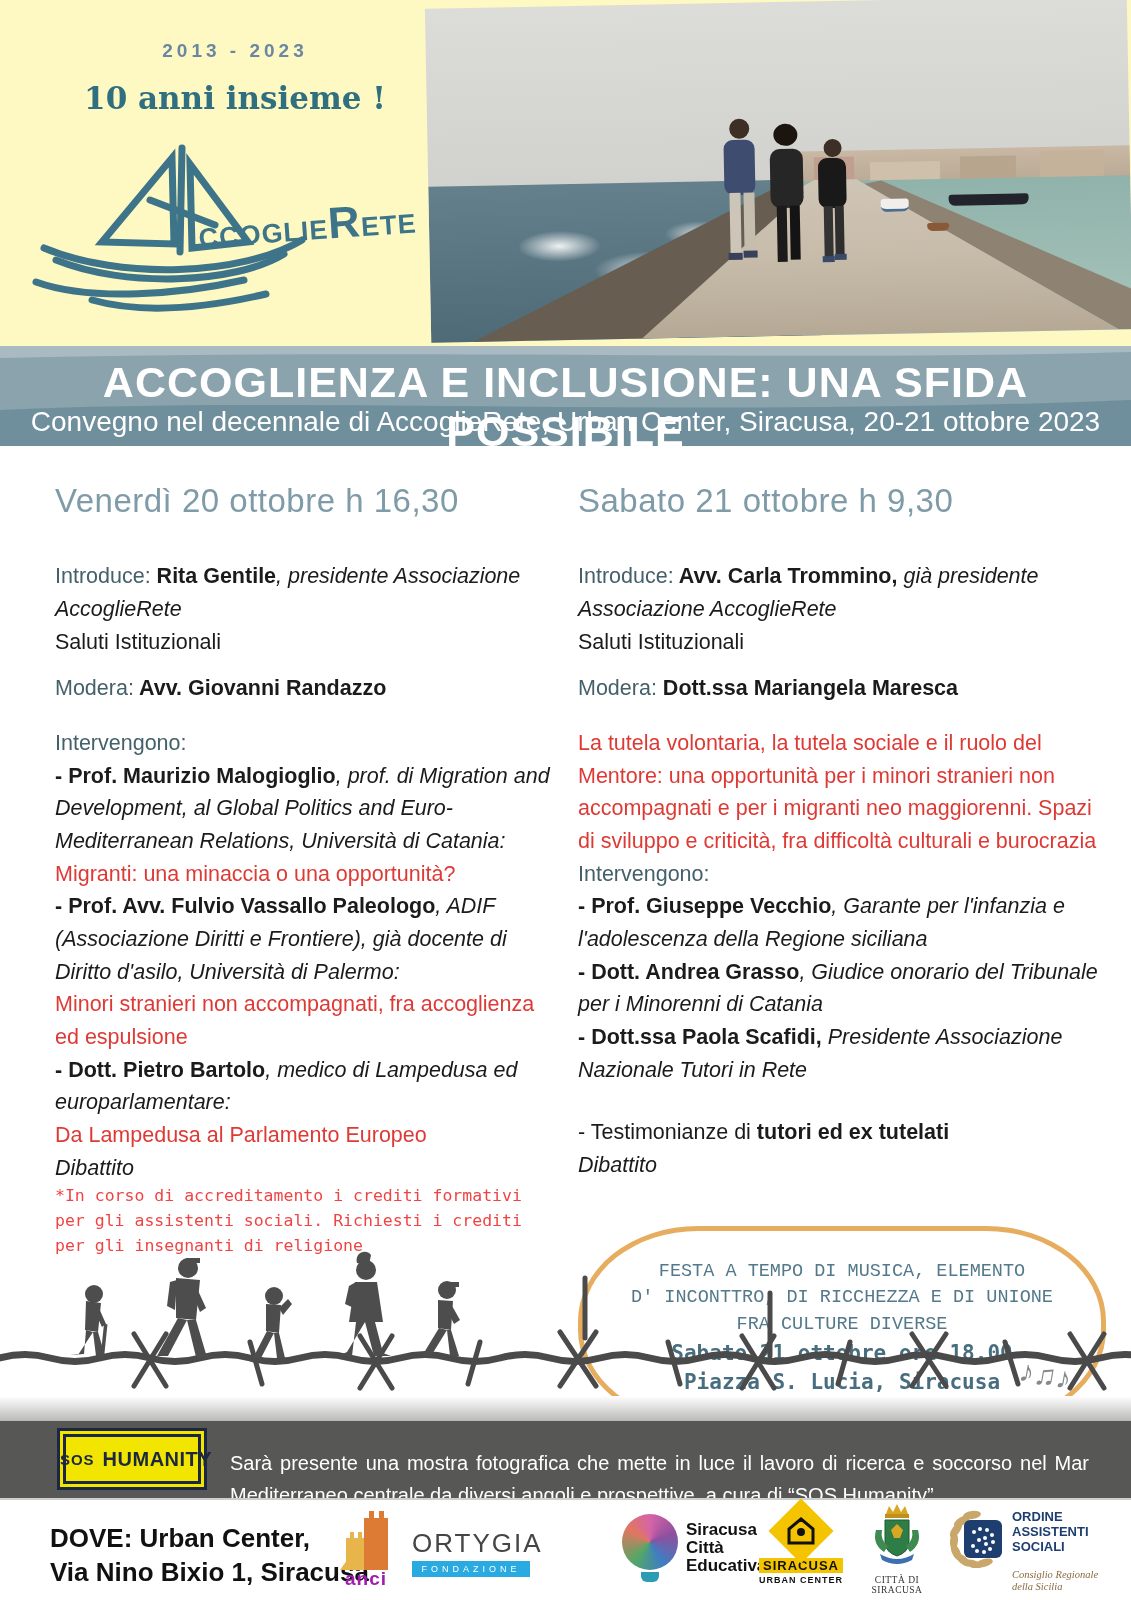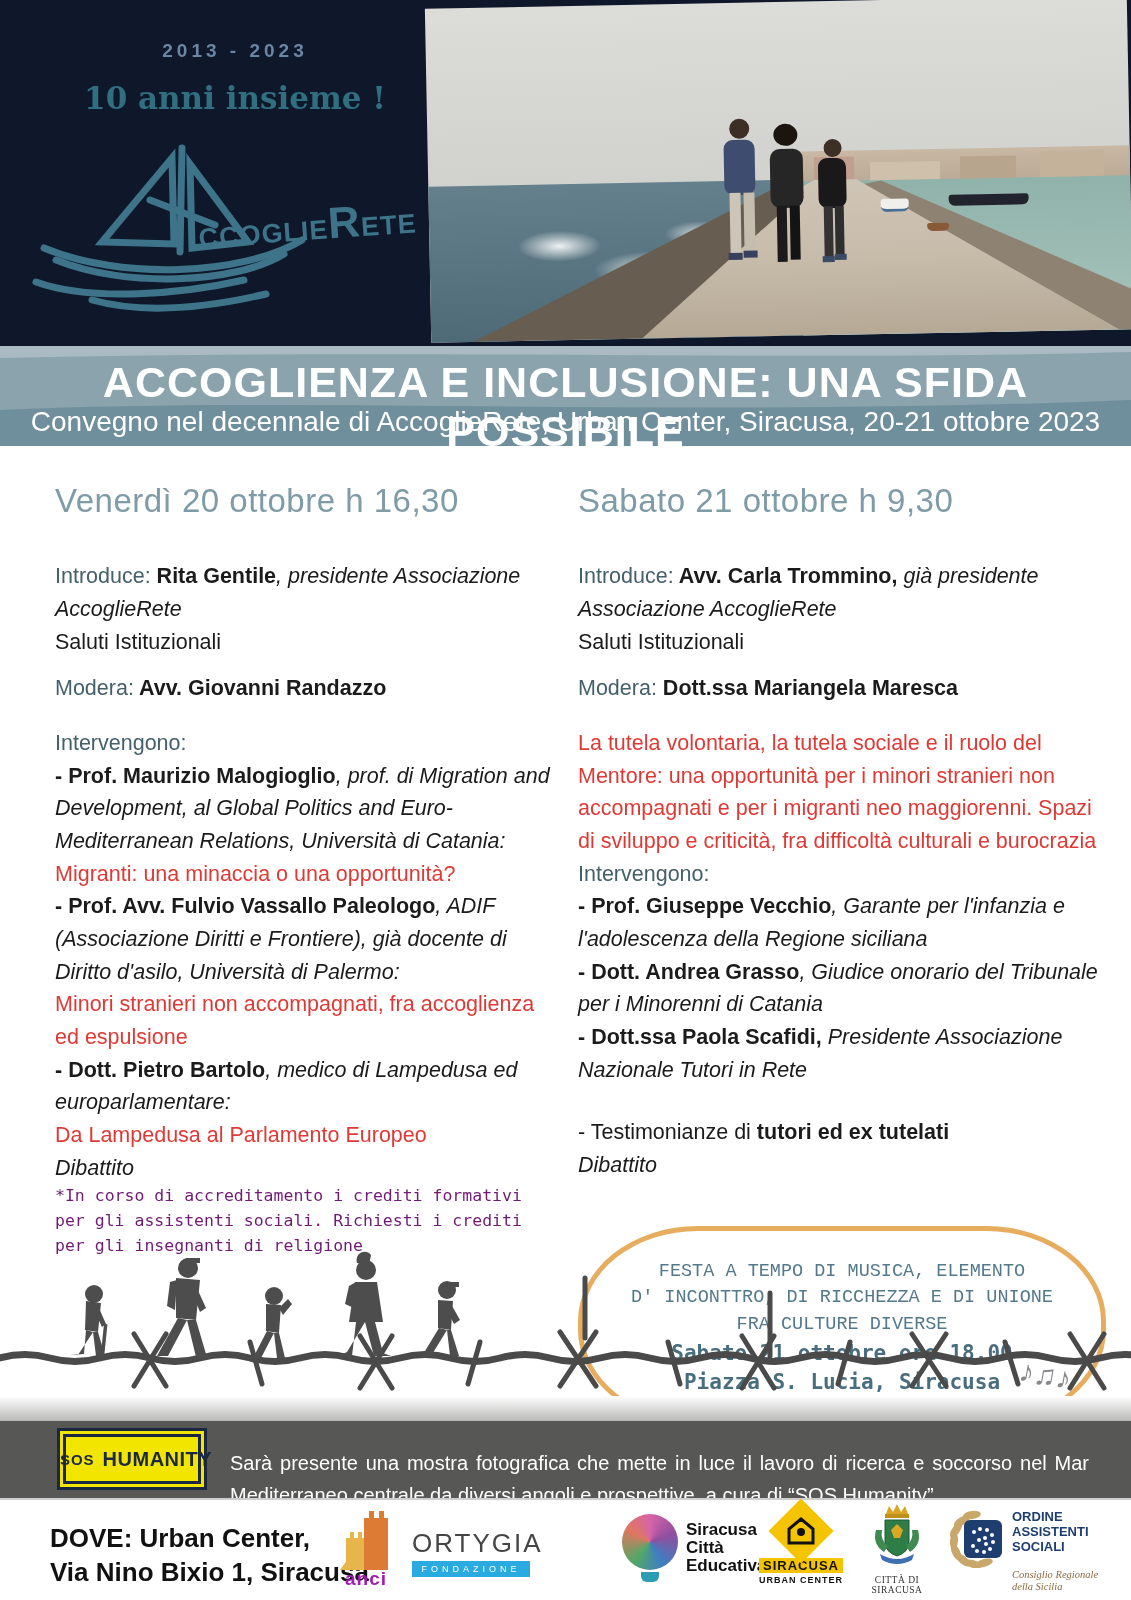--- a/index.html
+++ b/index.html
@@ -1,20 +1,20 @@
 <!DOCTYPE html>
 <html><head>
 <meta charset="utf-8">
 <style>
   html,body{margin:0;padding:0;}
   body{width:1131px;height:1600px;font-family:"Liberation Sans",sans-serif;background:#fff;}
   .page{position:relative;width:1131px;height:1600px;overflow:hidden;background:#fff;}
 
   
-  .top-area{position:absolute;left:0;top:0;width:1131px;height:346px;background:#0f172a;overflow:hidden;}
+  .top-area{position:absolute;left:0;top:0;width:1131px;height:346px;background:#fef9c3;overflow:hidden;}
   .brand{position:absolute;left:40px;top:40px;width:390px;text-align:center;}
   .years{font-size:19px;font-weight:bold;letter-spacing:4px;color:#6B86A3;}
   .tagline{margin-top:18px;font-family:"DejaVu Serif",serif;font-weight:bold;font-size:31px;color:#2F6F80;}
   .logo-wrap{position:absolute;left:30px;top:130px;width:400px;height:200px;}
   .logo-text{position:absolute;left:168px;top:70px;color:#3D7489;transform:rotate(-4deg);white-space:nowrap;font-weight:600;}
   .logo-text .lt-s{font-size:27px;letter-spacing:1px;}
   .logo-text .lt-b{font-size:44px;letter-spacing:1px;}
 
   .photo{position:absolute;left:428px;top:2px;width:702px;height:334px;transform:rotate(-1.1deg);overflow:hidden;background:linear-gradient(#dcddd9,#d0d1cd 58%);}
   .sea-left{position:absolute;left:0;top:178px;width:390px;height:160px;background:linear-gradient(#64808c,#4e6a77);}
@@ -53,21 +53,21 @@
   .col{position:absolute;top:476px;font-size:21.5px;line-height:1.52;color:#1b1b1b;}
   .col-left{left:55px;width:496px;}
   .col-right{left:578px;width:528px;}
   .col h2{margin:0 0 34px 0;font-weight:400;font-size:33px;letter-spacing:.5px;color:#7E9BA7;}
   .col p{margin:0;}
   .blk{margin-bottom:14px;}
   .label{color:#44606A;}
   .topic{color:#DE3A35;}
   .theme{color:#DE3A35;}
   .dibattito{font-style:italic;margin-top:16px;}
-  .footnote{margin-top:30px;font-family:"DejaVu Sans Mono",monospace;font-size:16.5px;line-height:1.5;color:#701a75;}
+  .footnote{margin-top:30px;font-family:"DejaVu Sans Mono",monospace;font-size:16.5px;line-height:1.5;color:#ef4444;}
   b{font-weight:bold;} i{font-style:italic;}
 
   
   .festa{position:relative;margin-top:44px;width:498px;border:5px solid #E7AD5F;
     border-radius:120px/95px;padding:28px 10px 22px 10px;text-align:center;}
   .festa-caps{font-family:Liberation Mono, monospace;font-size:18.5px;line-height:1.45;color:#54798B;}
   .festa-strong{font-family:"DejaVu Sans Mono",monospace;font-size:21px;font-weight:bold;line-height:1.4;color:#486D7E;}
   .music-notes{position:absolute;right:30px;bottom:22px;font-size:30px;color:#85878A;transform:rotate(10deg);}
 
   

